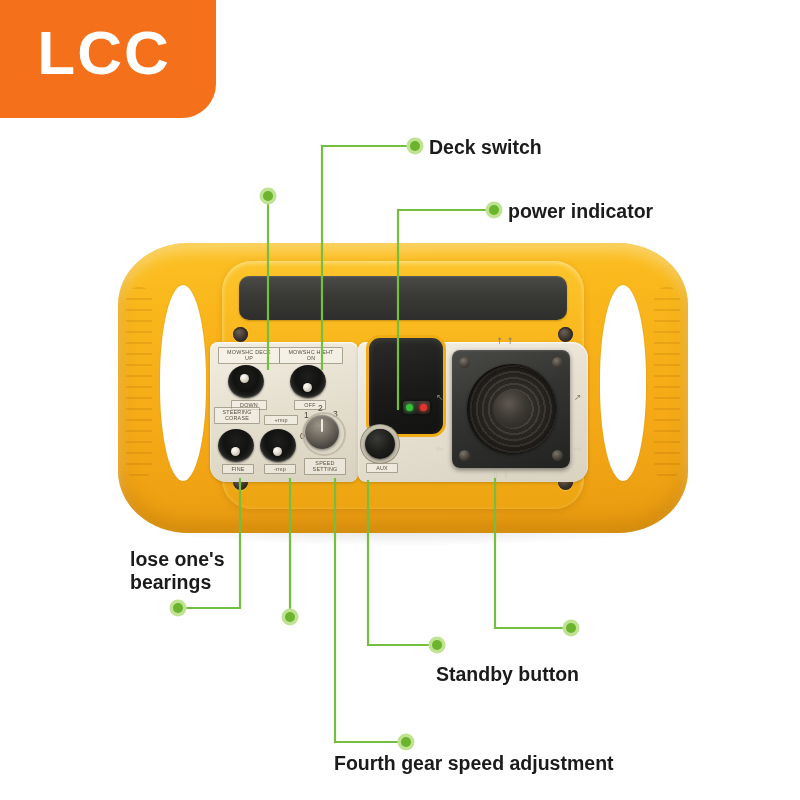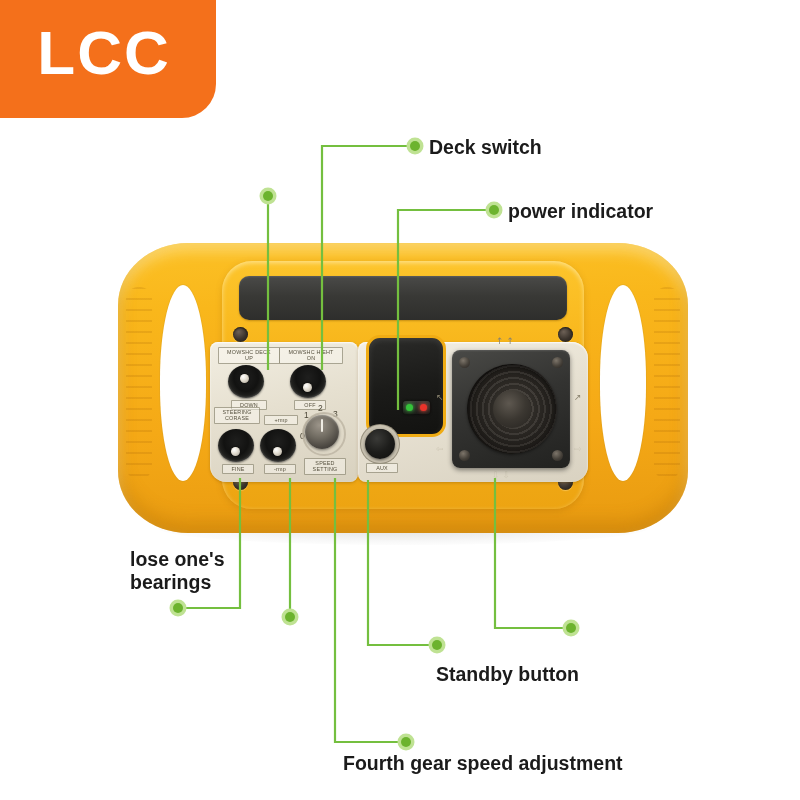--- a/index.html
+++ b/index.html
@@ -383,15 +383,15 @@
 
   <div class="callout-label cl-right" style="left:508px;top:200px;">power indicator</div>
 
   <div class="callout-label" style="left:130px;top:548px;">lose one's
 bearings</div>
 
 
   <div class="callout-label" style="left:396px;top:663px;margin-left:40px;">Standby button</div>
 
 
-  <div class="callout-label" style="left:343px;top:752px;">Fourth gear speed adjustment</div>
+  <div class="callout-label" style="left:334px;top:752px;">Fourth gear speed adjustment</div>
 
 </div>
 
 </body></html>

